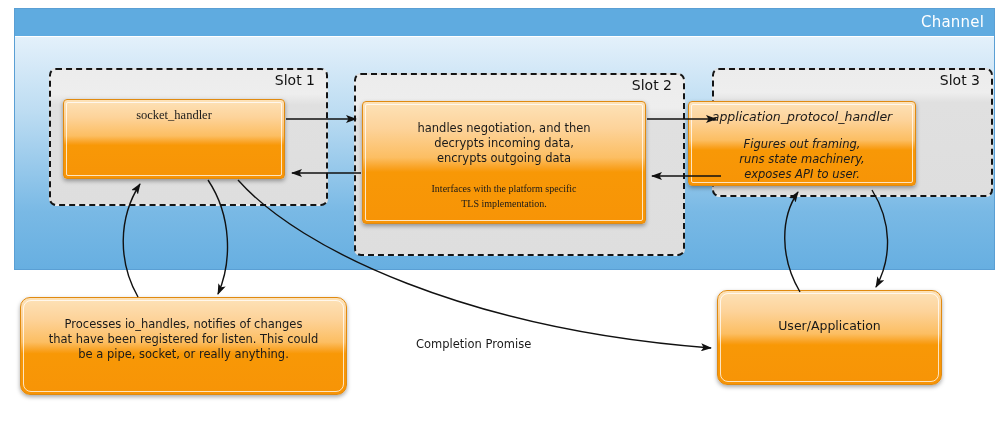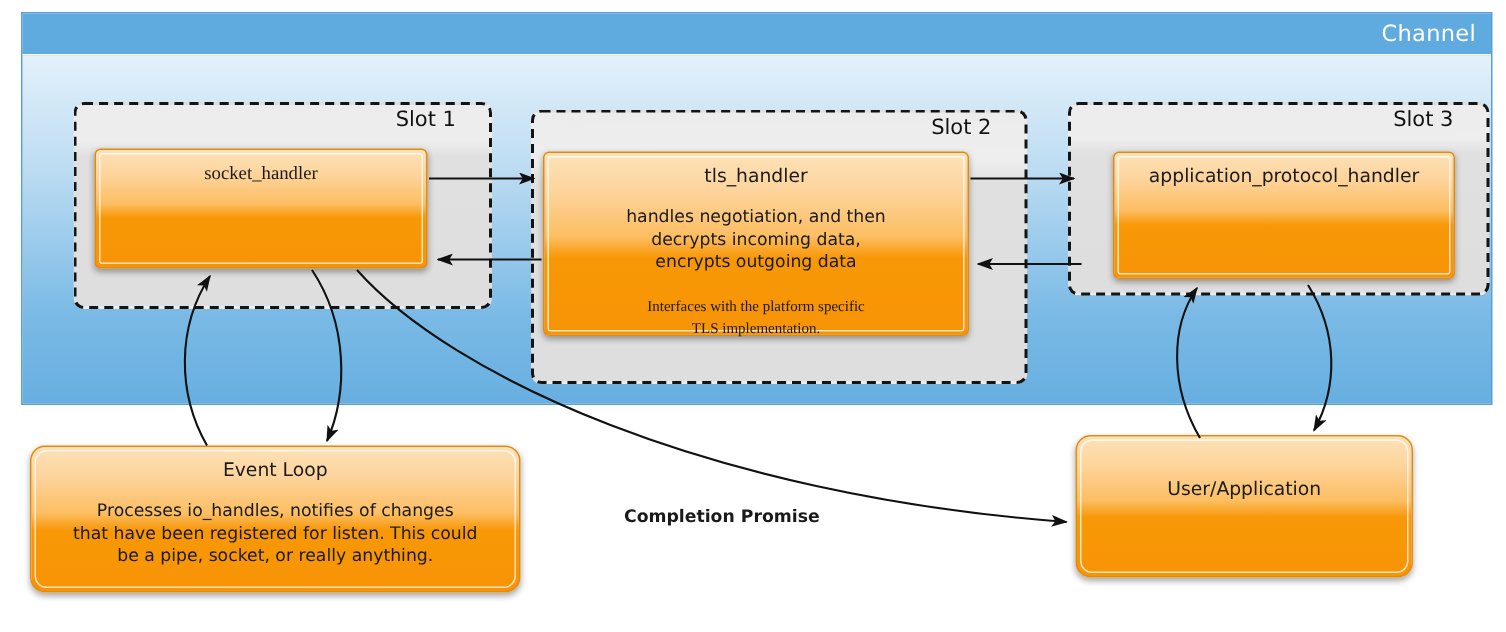--- a/index.html
+++ b/index.html
@@ -42,21 +42,21 @@
   
   .slot {
     position: absolute;
     box-sizing: border-box;
     border: 2px dashed #141414;
     border-radius: 7px;
     background: linear-gradient(to bottom, #ececec 0%, #eeeeee 18%, #e0e0e0 26%, #dedede 100%);
   }
   .slot-title {
     position: absolute;
-    right: 22px; top: 2px;
+    right: 11px; top: 2px;
     font-size: 14px;
     color: #111111;
   }
   #slot1 { left: 34px;  top: 59px;  width: 279px; height: 138px; }
   #slot2 { left: 339px; top: 64px;  width: 331px; height: 183px; }
   #slot3 { left: 697px; top: 59px;  width: 281px; height: 129px; }
 
   
   .node {
     position: absolute;
@@ -109,40 +109,40 @@
   }
 
   
   .node.round {
     border-radius: 10px;
   }
   .node.round::before { border-radius: 8px; }
 
   #socket-handler { left: 63px;  top: 99px;  width: 222px; height: 80px; font-family: Liberation Serif, serif; }
   #tls-handler    { left: 362px; top: 101px; width: 284px; height: 123px; }
-  #app-handler    { left: 742px; top: 101px; width: 228px; height: 85px; }
+  #app-handler    { left: 688px; top: 101px; width: 228px; height: 85px; font-style: italic; }
   #event-loop     { left: 20px;  top: 297px; width: 327px; height: 98px; }
   #user-app       { left: 717px; top: 290px; width: 225px; height: 95px; }
 
   #user-app .node-title { margin-top: 20px; font-size: 12.5px; }
 
   
   #connectors {
     position: absolute;
     left: 0; top: 0;
     width: 1004px; height: 421px;
     pointer-events: none;
   }
   .edge-label {
     position: absolute;
     font-size: 11.5px;
     color: #1a1a1a;
     white-space: nowrap;
   }
-  #completion-promise-label { left: 416px; top: 337px; font-weight: bold; }
+  #completion-promise-label { left: 416px; top: 337px; }
 </style>
 </head>
 <body>
 
 <div id="stage">
 
   <div class="channel">
     <div class="channel-header">
       <span class="channel-title">Channel</span>
     </div>
@@ -158,34 +158,35 @@
     <div class="slot" id="slot3">
       <span class="slot-title">Slot 3</span>
     </div>
   </div>
 
   <div class="node" id="socket-handler">
     <div class="node-title">socket_handler</div>
   </div>
 
   <div class="node" id="tls-handler">
-    <div class="node-title">tls_handler</div>
     <div class="node-desc">handles negotiation, and then
 decrypts incoming data,
 encrypts outgoing data</div>
     <div class="node-desc2">Interfaces with the platform specific
 TLS implementation.</div>
   </div>
 
   <div class="node" id="app-handler">
     <div class="node-title">application_protocol_handler</div>
+    <div class="node-desc">Figures out framing,
+runs state machinery,
+exposes API to user.</div>
   </div>
 
   <div class="node round" id="event-loop">
-    <div class="node-title">Event Loop</div>
     <div class="node-desc">Processes io_handles, notifies of changes
 that have been registered for listen. This could
 be a pipe, socket, or really anything.</div>
   </div>
 
   <div class="node round" id="user-app">
     <div class="node-title">User/Application</div>
   </div>
 
   <svg id="connectors" viewBox="0 0 1004 421" xmlns="http://www.w3.org/2000/svg">

